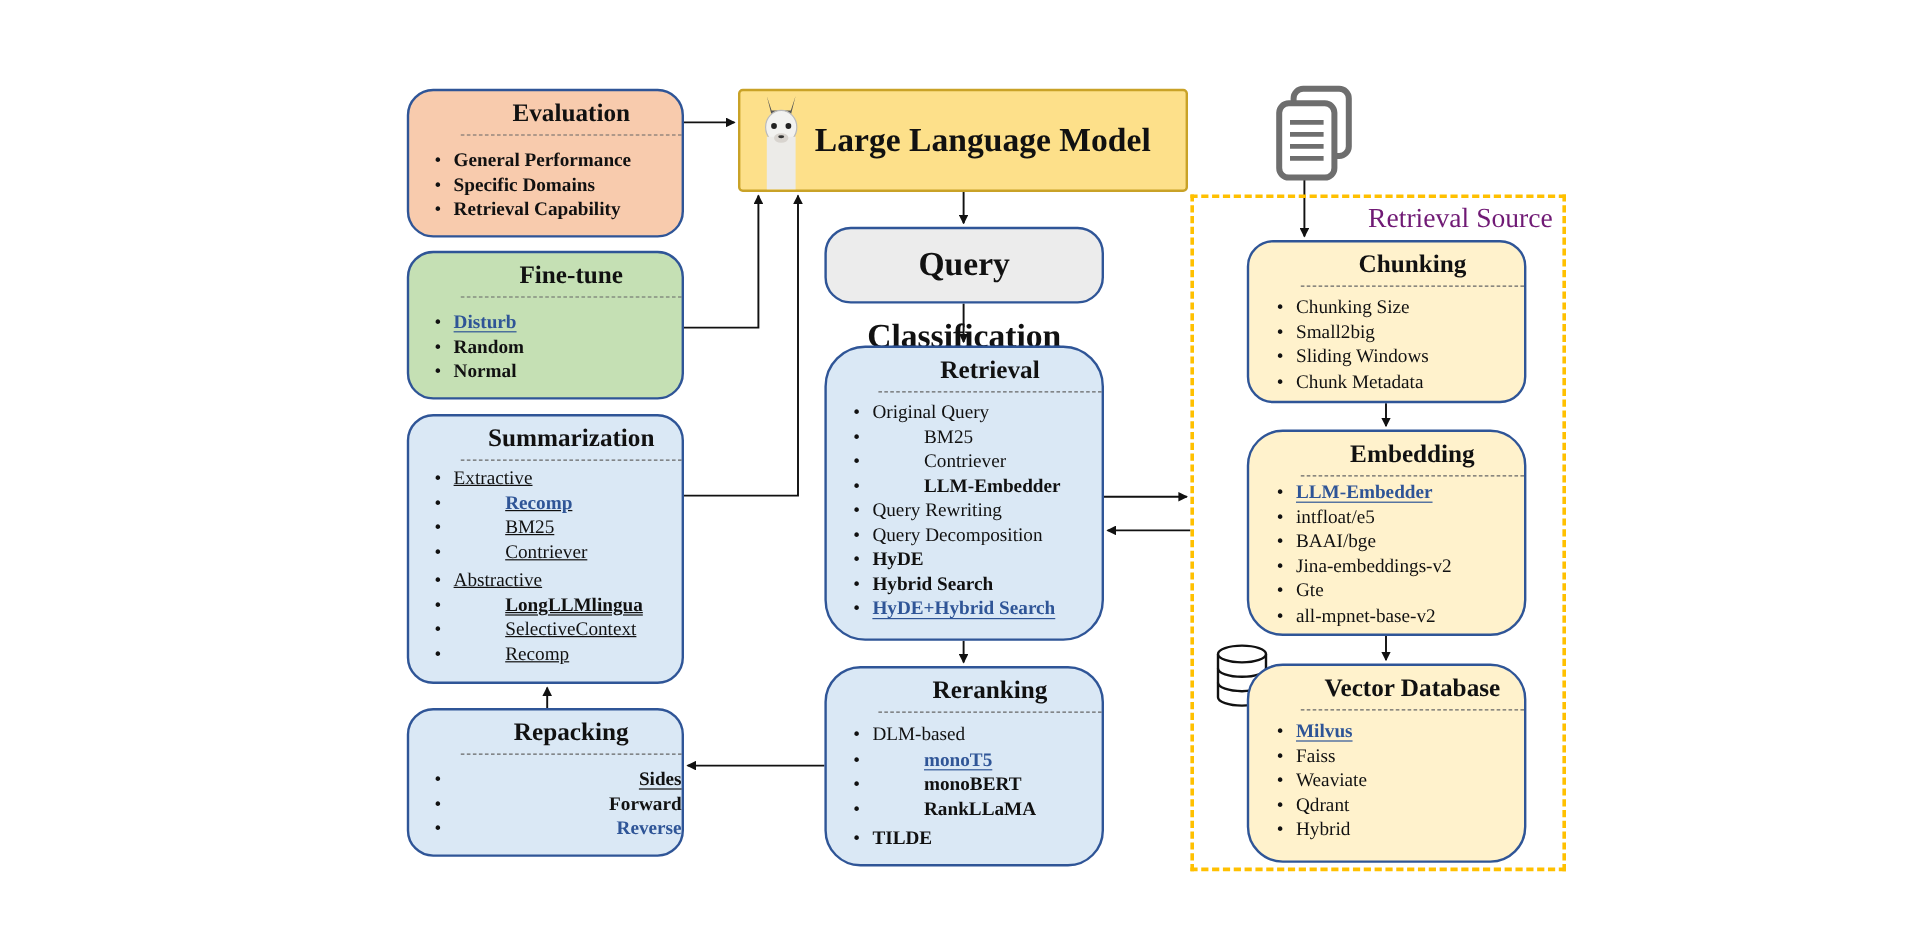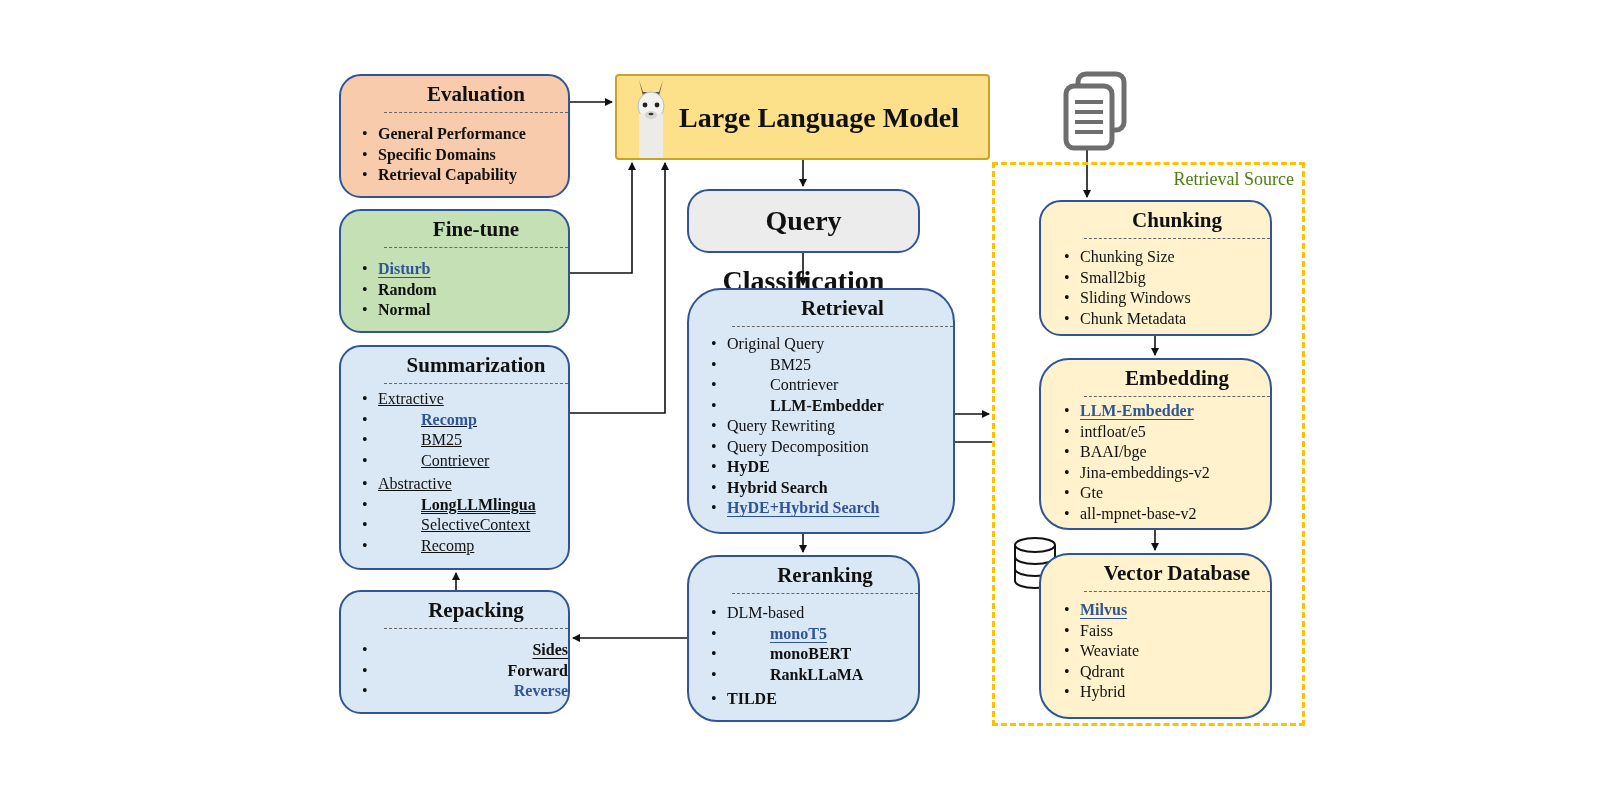--- a/index.html
+++ b/index.html
@@ -16,29 +16,29 @@
   .blue { color:#2f5597; }
   .lvl2 { padding-left:43px; }
   .svg-layer { position:absolute; left:0; top:0; width:1600px; height:792px; pointer-events:none; }
 
   #eval { left:339px; top:74px; width:231px; height:124px; background:#f8cbad; }
   #finetune { left:339px; top:209px; width:231px; height:124px; background:#c5e0b4; }
   #summ { left:339px; top:345px; width:231px; height:225px; background:#dae8f5; }
   #repack { left:339px; top:590px; width:231px; height:124px; background:#dae8f5; }
   #llm { left:615px; top:74px; width:375px; height:86px; background:#fde08a; border-color:#c9a227; border-radius:4px; }
   #qc { left:687px; top:189px; width:233px; height:64px; background:#ececec; border-radius:22px; }
-  #retr { left:687px; top:288px; width:268px; height:246px; background:#dae8f5; border-radius:34px; }
+  #retr { left:687px; top:288px; width:233px; height:246px; background:#dae8f5; border-radius:34px; }
   #rerank { left:687px; top:555px; width:233px; height:167px; background:#dae8f5; border-radius:30px; }
   #chunk { left:1039px; top:200px; width:233px; height:136px; background:#fff2cc; }
   #embed { left:1039px; top:358px; width:233px; height:172px; background:#fff2cc; border-radius:30px; }
   #vdb { left:1039px; top:553px; width:233px; height:166px; background:#fff2cc; border-radius:30px; }
 
   #retsrc { position:absolute; left:992px; top:162px; width:313px; height:564px; box-sizing:border-box;
             border:3px dashed #ffc000; }
-  #retsrc-label { position:absolute; right:8px; top:4px; color:#4d7c0f; font-size:18px; }
+  #retsrc-label { position:absolute; right:8px; top:4px; color:#701a75; font-size:23px; }
 
   #llm-title { position:absolute; left:62px; top:0; line-height:84px; font-weight:bold; font-size:28px; }
   #llama { position:absolute; left:12px; top:2px; width:44px; height:80px; }
   #qc-title { text-align:center; font-weight:bold; font-size:28px; line-height:60px; }
 </style>
 </head>
 <body>
 
 <svg class="svg-layer" viewBox="0 0 1600 792">
   <defs>

